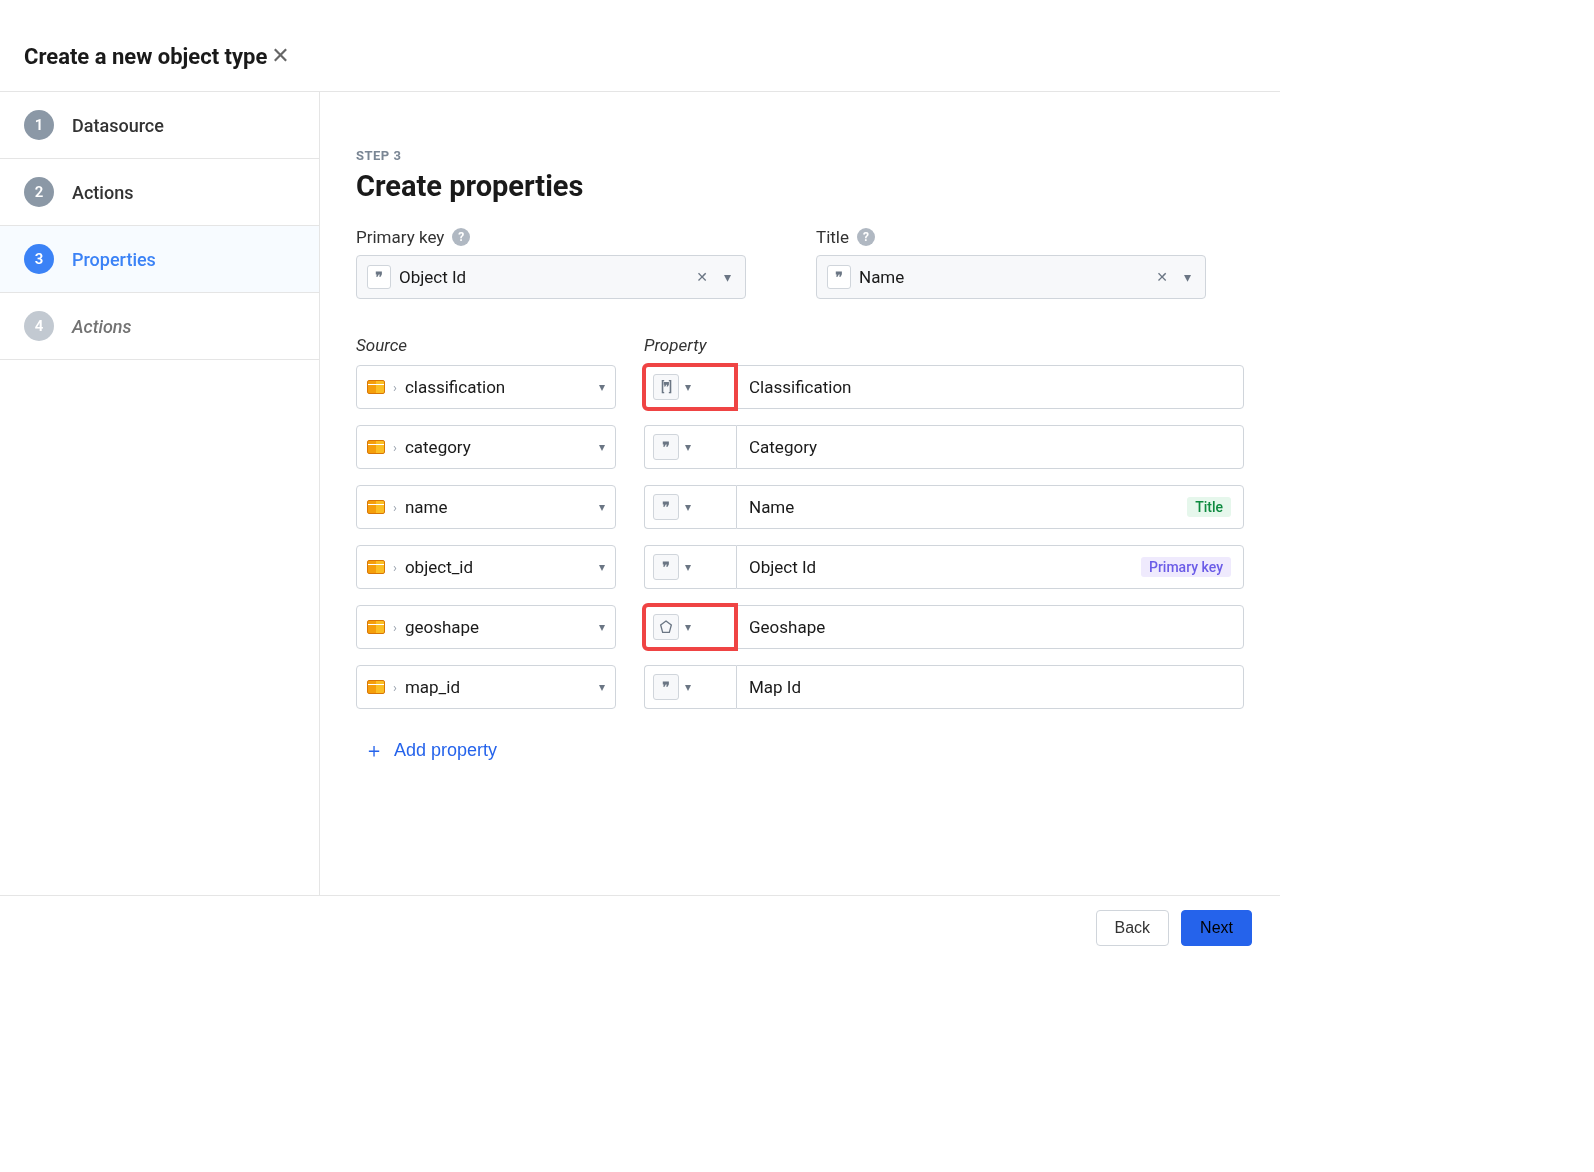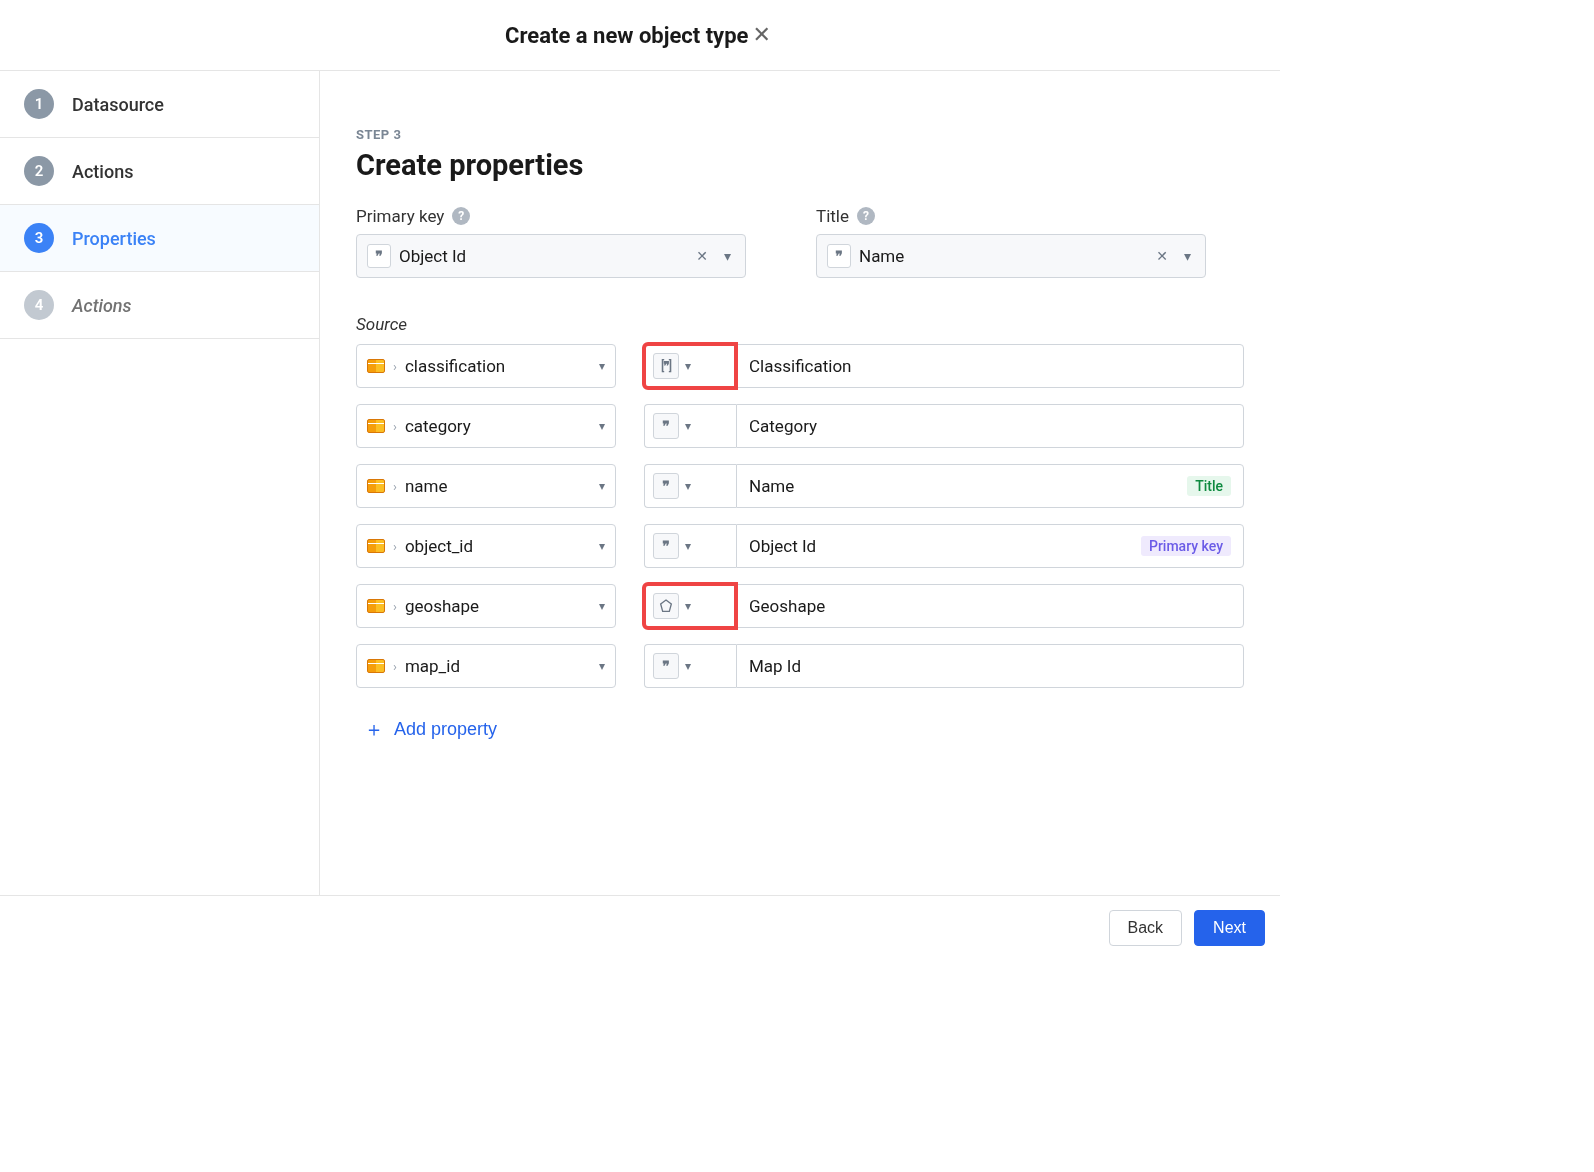--- a/index.html
+++ b/index.html
@@ -4,22 +4,22 @@
   <style>
     * { box-sizing: border-box; margin: 0; padding: 0; }
     body {
       font-family: -apple-system, BlinkMacSystemFont, "Segoe UI", Roboto, Helvetica, Arial, sans-serif;
       background: #fff;
       color: #1a1a1a;
       font-size: 16px;
     }
     .container { width: 1280px; height: 960px; display: flex; flex-direction: column; }
     .header {
-      display: flex; justify-content: center; align-items: center;
-      padding: 18px 24px 18px 24px; border-bottom: 1px solid #e5e5e5;
+      display: flex; justify-content: flex-start; align-items: center;
+      padding: 18px 24px 18px 24px; border-bottom: 1px solid #e5e5e5; margin-top: 21px;
     }
     .header h1 { font-size: 22px; font-weight: 700; }
     .close-btn { background: none; border: none; font-size: 22px; color: #666; cursor: pointer; padding: 4px; }
     .body { display: flex; flex: 1; overflow: hidden; }
     .sidebar {
       width: 320px; border-right: 1px solid #e5e5e5; background: #fff;
     }
     .step-item {
       display: flex; align-items: center; gap: 18px;
       padding: 18px 24px; border-bottom: 1px solid #e5e5e5; cursor: pointer;
@@ -100,28 +100,28 @@
       font-size: 14px; padding: 2px 8px; border-radius: 3px; font-weight: 500;
     }
     .badge.title { background: #e6f7ec; color: #0d8a3f; }
     .badge.primary { background: #efeafd; color: #6b5ce7; }
     .add-row {
       display: flex; align-items: center; gap: 10px; margin-top: 24px; color: #2563eb;
       cursor: pointer; font-size: 18px; background: none; border: none; padding: 4px 8px;
     }
     .plus-icon { font-size: 20px; font-weight: 400; }
     .footer {
-      border-top: 1px solid #e5e5e5; padding: 14px 15px;
+      border-top: 1px solid #e5e5e5; padding: 14px 28px;
       display: flex; justify-content: flex-end; gap: 12px; background: #fff;
     }
     .btn {
       padding: 8px 18px; border-radius: 4px; font-size: 16px; cursor: pointer; border: 1px solid #d0d5db;
     }
     .btn.secondary { background: #fff; color: #333; }
-    .btn.primary { background: #2563eb; color: #ffffff; border-color: #2563eb; }
+    .btn.primary { background: #2563eb; color: #000000; border-color: #2563eb; }
     .quote-icon { font-family: Georgia, serif; font-weight: bold; color: #6b7684; font-size: 14px; }
     .array-icon { color: #6b7684; font-size: 12px; font-weight: 600; letter-spacing: -1px; }
     .geo-icon svg { width: 16px; height: 16px; }
     .prop-wrap { display: flex; flex: 1; }
     .caret-down::after { content: "▾"; }
     .x-mark::after { content: "✕"; }
   </style>
 </head>
 <body>
 
@@ -184,20 +184,21 @@
               </span>
             <span class="value">Name</span>
             <button class="clear"><span class="x-mark"></span></button>
             <button class="caret"><span class="caret-down"></span></button>
           </div>
         </div>
       </div>
 
       <div class="columns-header">
         <div class="col-h source">Source</div>
+        <div class="col-h property">Property</div>
       </div>
 
       <div class="rows">
 
         <div class="row">
           <div class="source-cell">
             <span class="table-icon"></span>
             <span class="chevron-right">›</span>
             <span class="src-name">classification</span>
             <button class="caret-btn"><span class="caret-down"></span></button>

